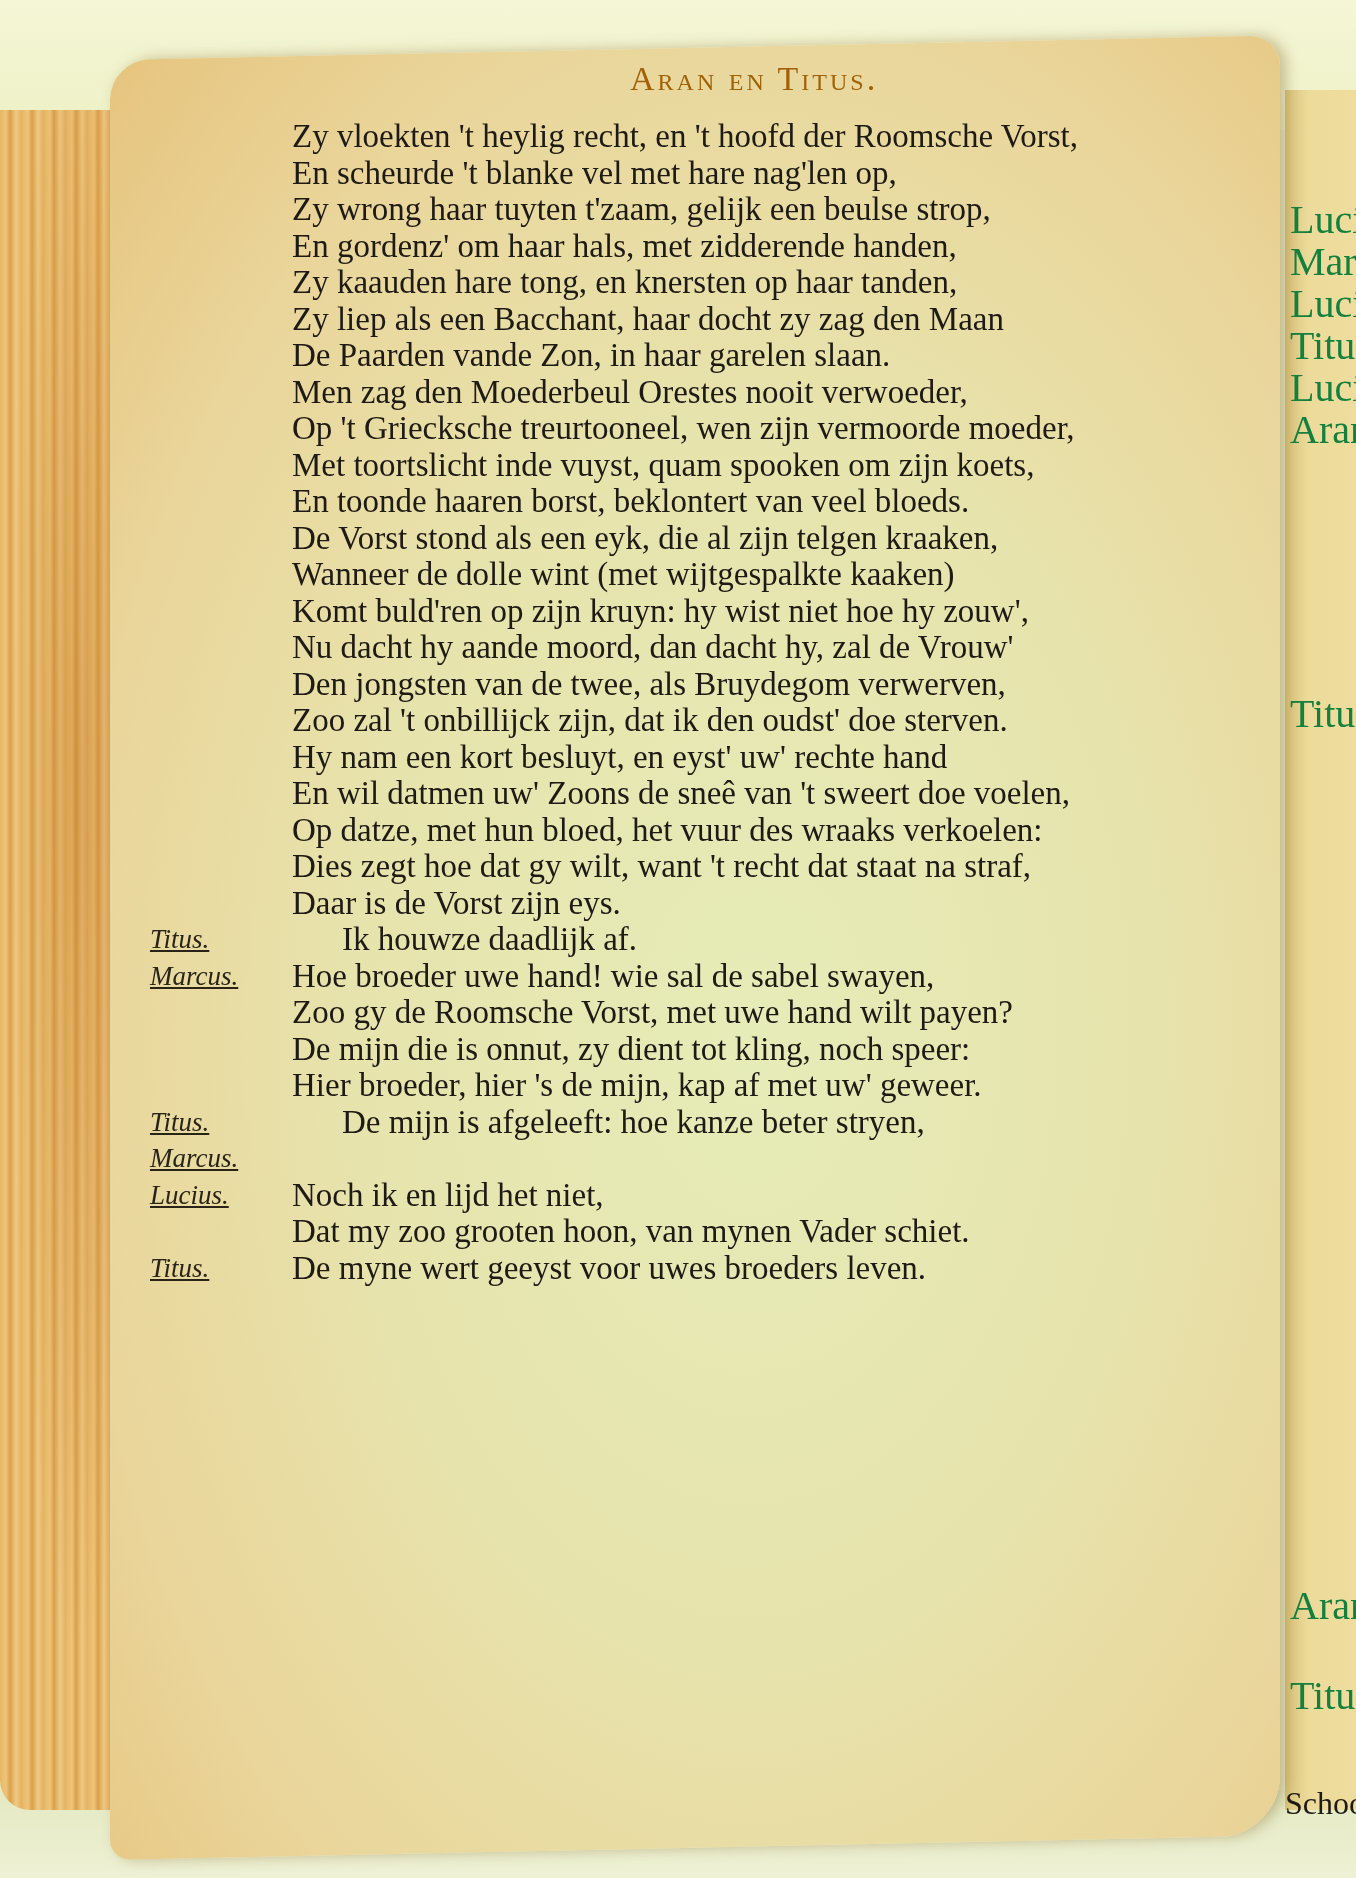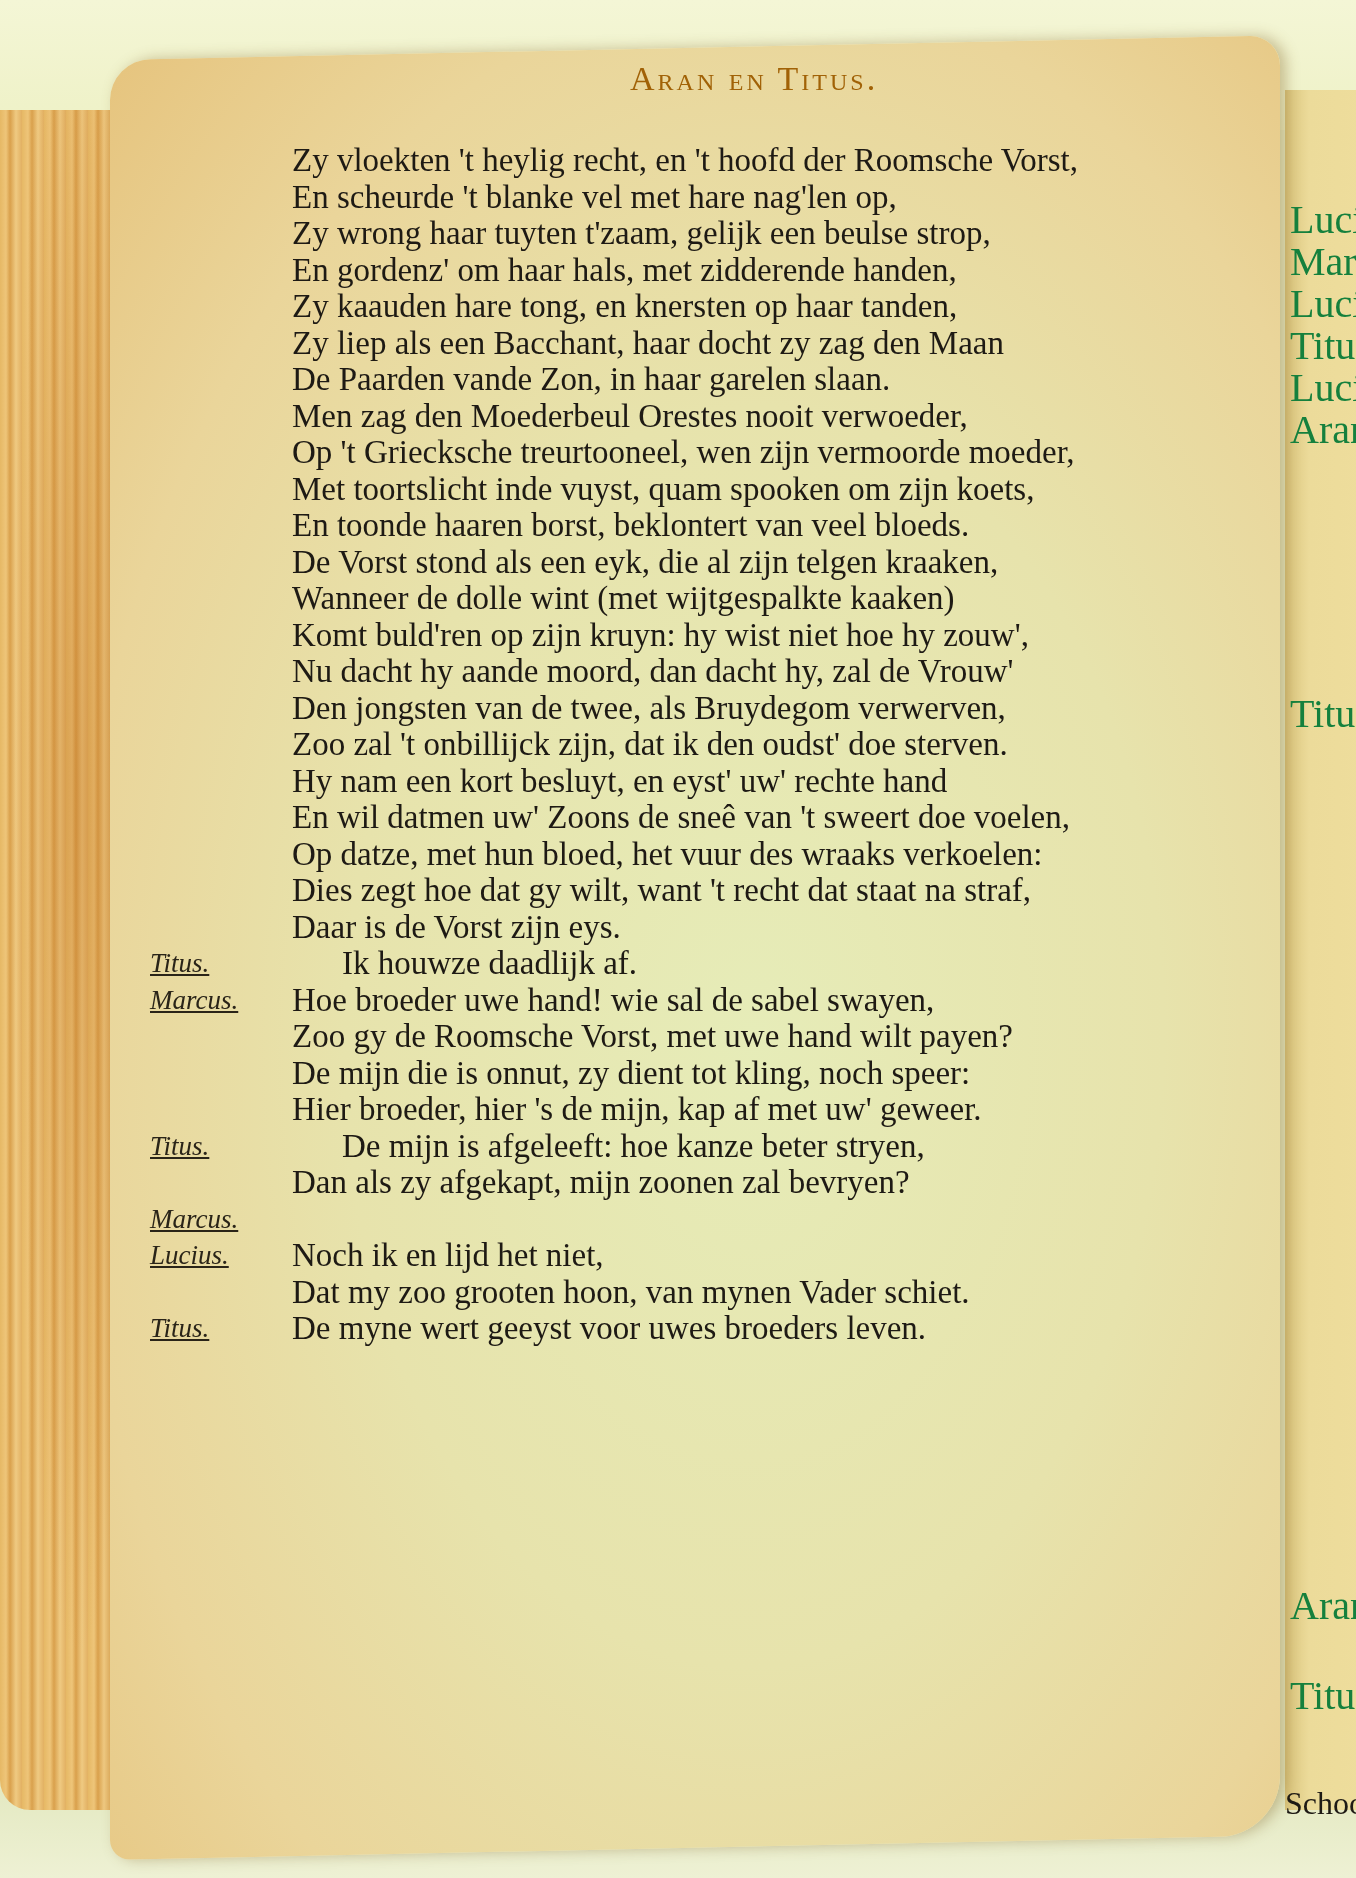--- a/index.html
+++ b/index.html
@@ -38,21 +38,21 @@
     .right-page {
       position: absolute; left: 1285px; top: 90px; width: 80px; height: 1720px;
       background: linear-gradient(90deg, #d9c47c 0%, #ecdb9a 30%, #eedd9c 100%);
     }
     .running-head {
       position: absolute; left: 630px; top: 60px;
       font-size: 34px; letter-spacing: 3px; color: #a16207;
       font-variant: small-caps;
     }
     .text-block {
-      position: absolute; left: 150px; top: 118px; width: 1130px; margin-top: 24px;
+      position: absolute; left: 150px; top: 118px; width: 1130px;
     }
     .line {
       position: relative; height: 36.5px; line-height: 36.5px;
       font-size: 33px; color: #1e1a14; white-space: nowrap;
     }
     .speaker {
       position: absolute; left: 0; width: 100px;
       font-style: italic; font-size: 27px; color: #2a2418; text-decoration: underline;
     }
     .verse { position: absolute; left: 142px; }
@@ -183,24 +183,20 @@
       <span class="speaker"></span>
       <span class="verse">De mijn die is onnut, zy dient tot kling, noch speer:</span>
     </div>
     <div class="line">
       <span class="speaker"></span>
       <span class="verse">Hier broeder, hier 's de mijn, kap af met uw' geweer.</span>
     </div>
     <div class="line">
       <span class="speaker">Titus.</span>
       <span class="verse indent">De mijn is afgeleeft: hoe kanze beter stryen,</span>
-    </div>
-    <div class="line">
-      <span class="speaker"></span>
-      <span class="verse">Dan als zy afgekapt, mijn zoonen zal bevryen?</span>
     </div>
     <div class="line">
       <span class="speaker">Marcus.</span>
     </div>
     <div class="line">
       <span class="speaker">Lucius.</span>
       <span class="verse">Noch ik en lijd het niet,</span>
     </div>
     <div class="line">
       <span class="speaker"></span>

